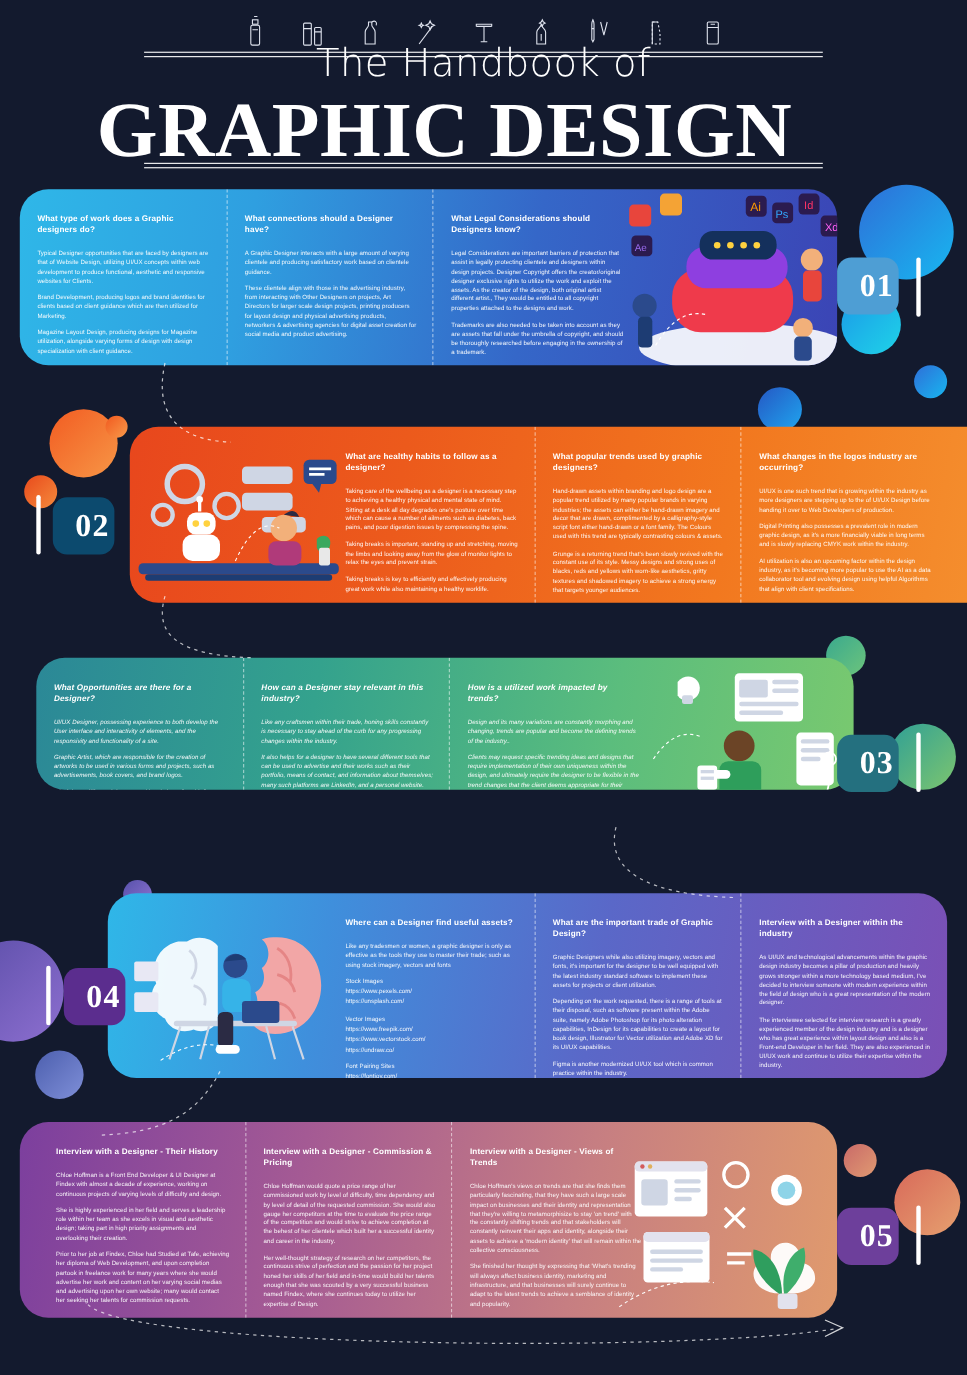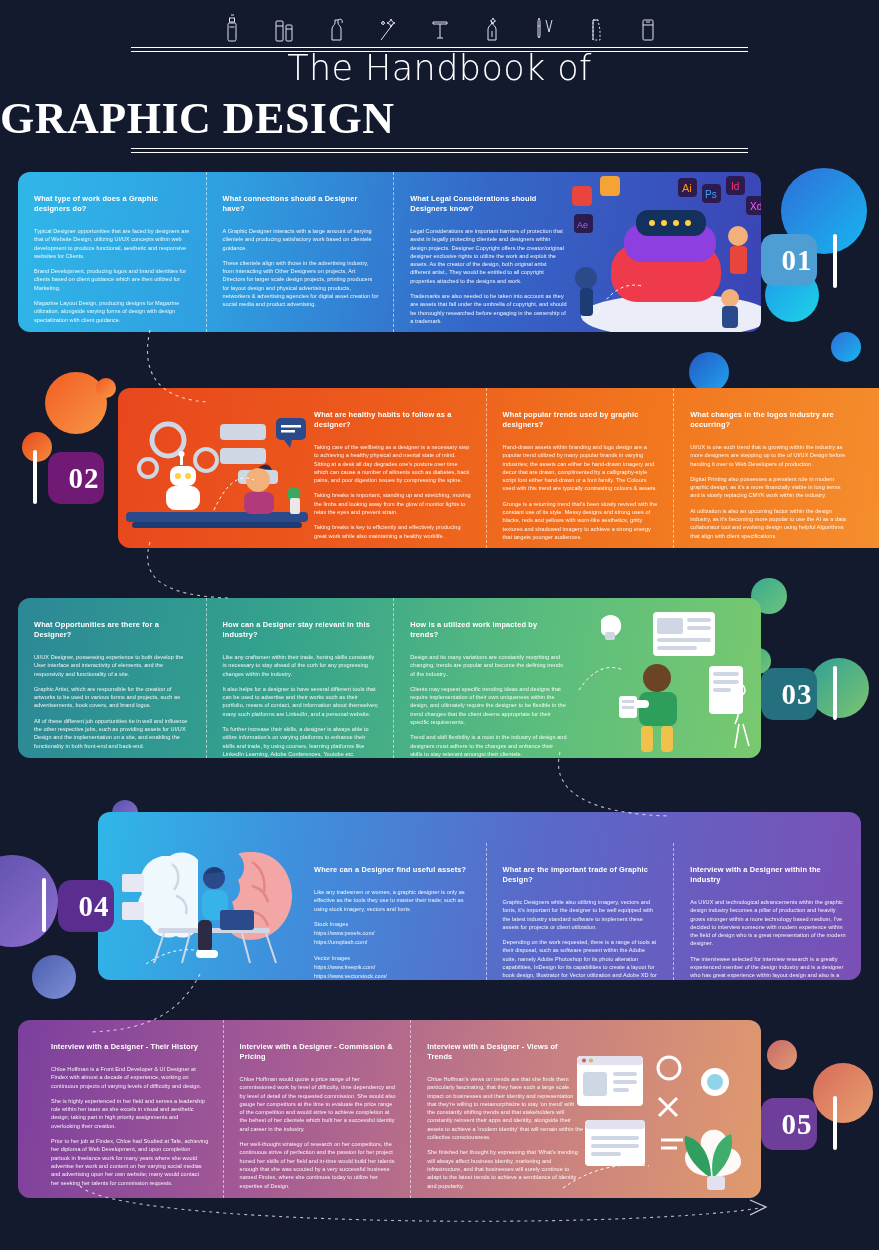--- a/index.html
+++ b/index.html
@@ -57,32 +57,32 @@
   .tool-row {
     position: absolute; left: 0; top: 14px; width: 879px;
     display: flex; justify-content: center; gap: 30px;
   }
   .tool-ico { width: 22px; height: 30px; color: #dfe3ee; }
   .rule { position: absolute; left: 131px; width: 617px; }
   .rule.double { height: 5px; border-top: 1.4px solid #ffffff; border-bottom: 1.4px solid #ffffff; }
   .rule.top { top: 47px; }
   .rule.bot { top: 148px; }
   .title-small {
-    position: absolute; left: 0; top: 48px; width: 879px; text-align: center;
+    position: absolute; left: 0; top: 38px; width: 879px; text-align: center;
     font-family: "DejaVu Sans", sans-serif; font-weight: 300;
     font-size: 35px; color: #ffffff; letter-spacing: .4px;
   }
   .title-big {
-    position: absolute; left: 0; top: 90px; width: 808px; text-align: left;
+    position: absolute; left: 0; top: 90px; width: 808px; text-align: center;
     font-family: "Liberation Serif", serif; font-weight: 700;
-    font-size: 44px; color: #ffffff; letter-spacing: .5px; line-height: 58px;
-  }
-
-  
-  .section { position: absolute; border-radius: 12px; overflow: hidden; }
+    font-size: 71px; color: #ffffff; letter-spacing: .5px; line-height: 58px;
+  }
+
+  
+  .section { position: absolute; border-radius: 26px; overflow: hidden; }
 
   .cols { position: absolute; top: 0; height: 100%; display: flex; }
   .col { position: relative; padding: 22px 14px 16px 16px; }
   .col + .col { border-left: 1.6px dashed rgba(255,255,255,.55); }
   .col h3 {
     font-size: 7.4px; font-weight: 700; color: #ffffff;
     margin-bottom: 13px; letter-spacing: .15px; line-height: 10px;
   }
   .col p {
     font-size: 5.55px; line-height: 8.3px; color: rgba(255,255,255,.94);
@@ -115,36 +115,36 @@
   #s1 .cols { left: 0; width: 563px; }
   #s1 .col { width: 187.6px; }
   #b1 { left: 761px; top: 234px; background: #4e9ed4; }
   #bb1 { left: 833px; top: 234px; }
 
   
   #s2 { left: 118px; top: 388px; width: 819px; height: 160px;
         background: linear-gradient(100deg,#e8471d 0%,#ec5a1c 30%,#f2781f 66%,#f59331 100%); }
   #s2 .cols { left: 180px; width: 563px; }
   #s2 .col { width: 187.6px; }
-  #b2 { left: 48px; top: 452px; background: #701a75; }
+  #b2 { left: 48px; top: 452px; background: #0c4a6e; }
   #bb2 { left: 33px; top: 450px; }
 
   
-  #s3 { left: 18px; top: 598px; width: 743px; height: 160px;
-        background: linear-gradient(100deg,#2b8897 0%,#34a28d 34%,#5bbd7d 70%,#79c96f 100%); }
+  #s3 { left: 33px; top: 598px; width: 743px; height: 120px;
+        background: linear-gradient(100deg,#2b8897 0%,#34a28d 34%,#5bbd7d 70%,#79c96f 100%); font-style: italic; }
   #s3 .cols { left: 0; width: 563px; }
   #s3 .col { width: 187.6px; }
   #b3 { left: 761px; top: 668px; background: #24707f; text-align: right; }
   #bb3 { left: 833px; top: 666px; }
 
   
   #s4 { left: 98px; top: 812px; width: 763px; height: 168px;
         background: linear-gradient(100deg,#2fb7e8 0%,#3f8fdc 26%,#5a68c8 58%,#7b4fb5 100%); }
   #s4 .cols { left: 200px; width: 563px; }
-  #s4 .col { width: 187.6px; margin-top: 31px; }
+  #s4 .col { width: 187.6px; }
   #b4 { left: 58px; top: 880px; background: #5b2d8e; }
   #bb4 { left: 42px; top: 878px; }
 
   
   #s5 { left: 18px; top: 1020px; width: 743px; height: 178px;
         background: linear-gradient(100deg,#7c3f9e 0%,#a45a94 34%,#c67e82 68%,#e09a6d 100%); }
   #s5 .cols { left: 17px; width: 563px; }
   #s5 .col { width: 187.6px; }
   #b5 { left: 761px; top: 1098px; background: #6d3f9b; }
   #bb5 { left: 833px; top: 1096px; }

